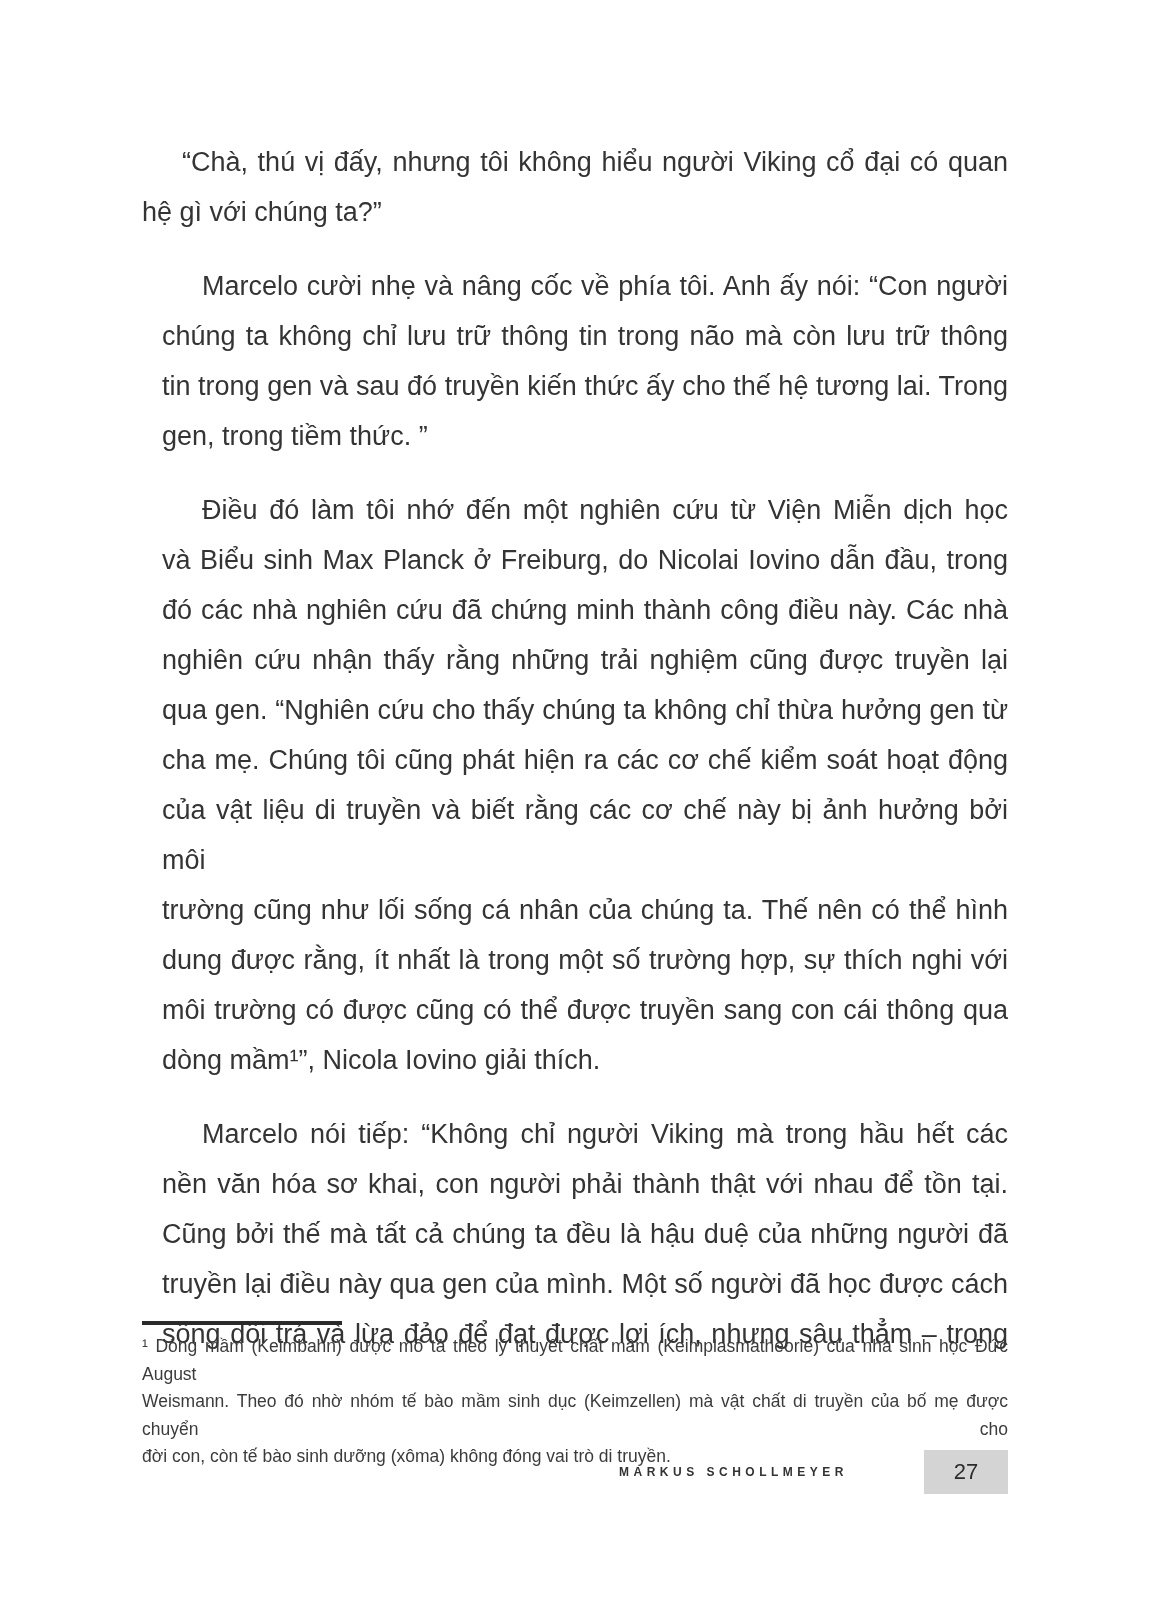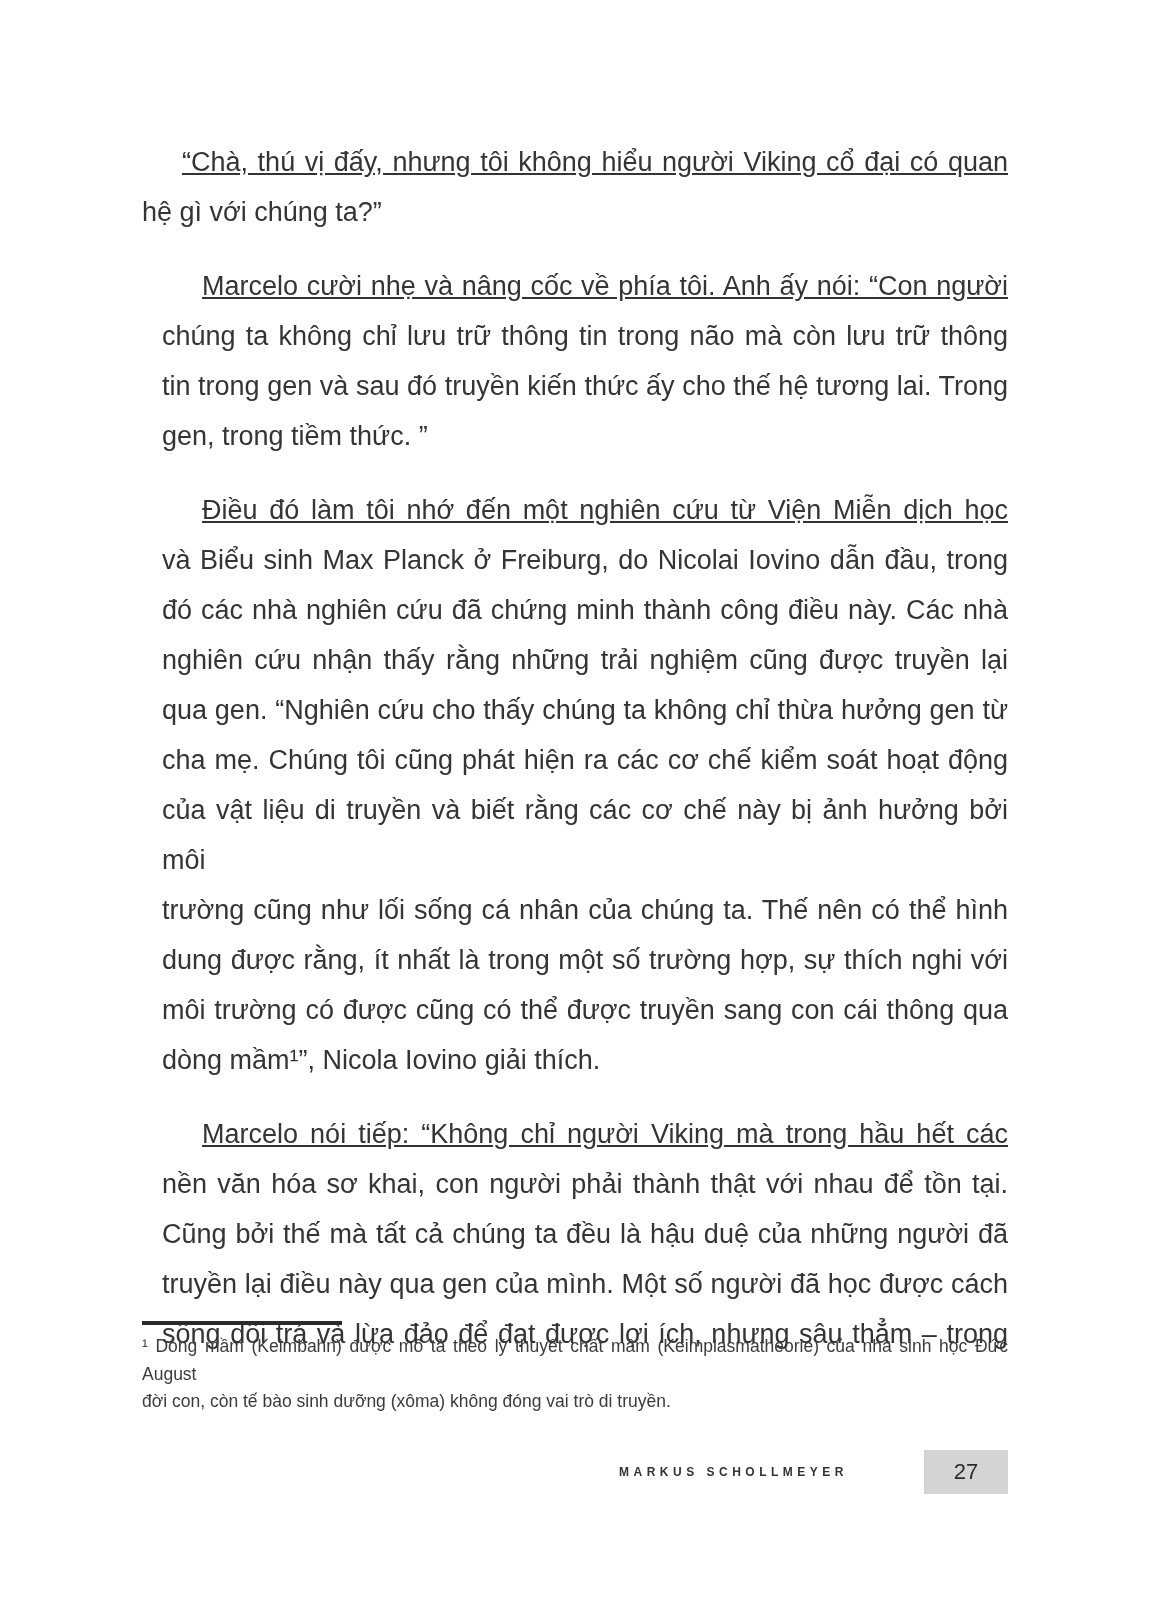--- a/index.html
+++ b/index.html
@@ -25,21 +25,21 @@
   .para { margin: 0; }
   .para + .para { margin-top: 24px; margin-left: 20px; }
   .line {
     font-size: 27px;
     line-height: 50px;
     text-align: justify;
     text-align-last: justify;
     text-justify: inter-word;
     white-space: normal;
   }
-  .line.first { text-indent: 40px; text-decoration: underline; }
+  .line.first { text-indent: 40px; }
   .line.short { text-align-last: left; }
   .footnote-rule {
     position: absolute;
     left: 142px;
     top: 1321px;
     width: 200px;
     height: 4px;
     background: #2b2b2b;
   }
   .footnote {
@@ -122,20 +122,21 @@
         <div class="line">Cũng bởi thế mà tất cả chúng ta đều là hậu duệ của những người đã</div>
         <div class="line">truyền lại điều này qua gen của mình. Một số người đã học được cách</div>
         <div class="line">sống dối trá và lừa đảo để đạt được lợi ích, nhưng sâu thẳm – trong</div>
       </div>
     </main>
 
   <div class="footnote-rule"></div>
 
   <div class="footnote">
       <div class="fn-line">¹ Dòng mầm (Keimbahn) được mô tả theo lý thuyết chất mầm (Keimplasmatheorie) của nhà sinh học Đức August</div>
+      <div class="fn-line">Weismann. Theo đó nhờ nhóm tế bào mầm sinh dục (Keimzellen) mà vật chất di truyền của bố mẹ được chuyển cho</div>
       <div class="fn-line short">đời con, còn tế bào sinh dưỡng (xôma) không đóng vai trò di truyền.</div>
     </div>
 
   <footer class="page-footer">
     <span class="author">MARKUS SCHOLLMEYER</span>
     <span class="pagenum-box">
       <span class="pagenum">27</span>
     </span>
   </footer>
 

